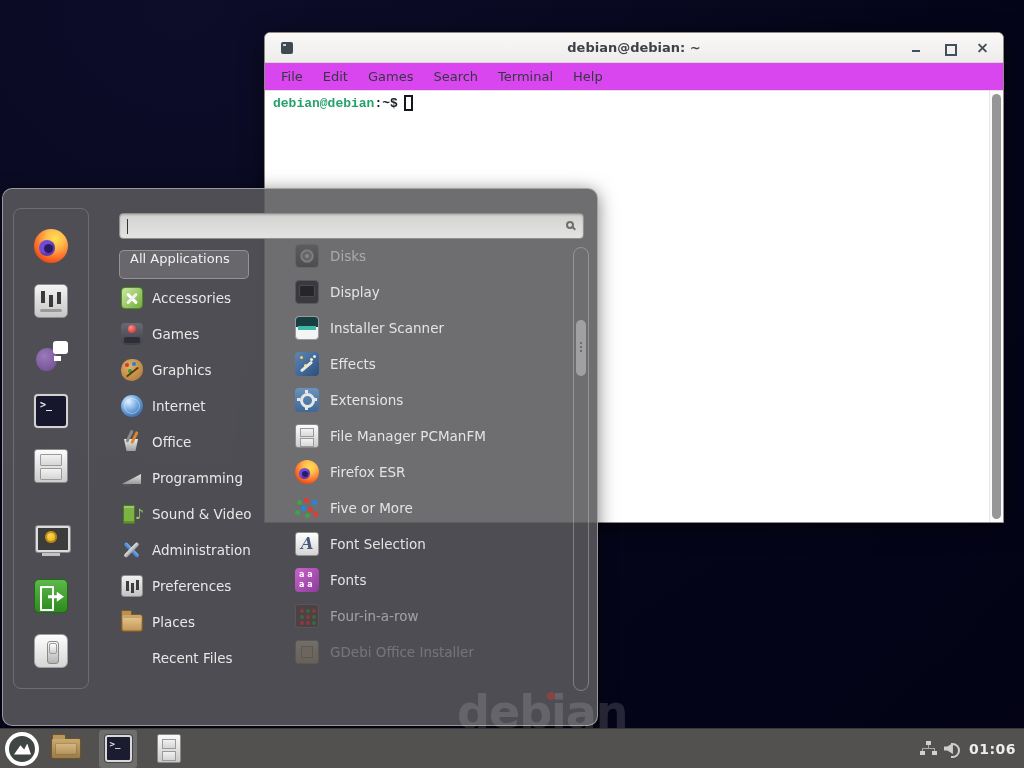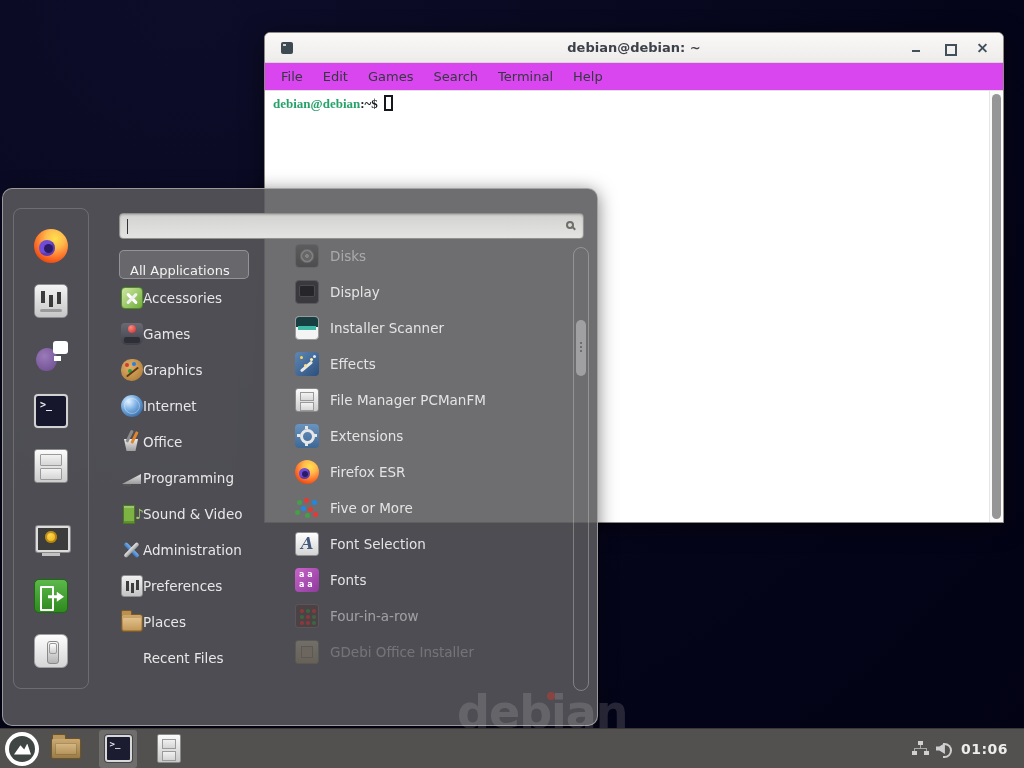--- a/index.html
+++ b/index.html
@@ -21,21 +21,21 @@
   .win-controls{position:absolute;right:10px;top:0;height:30px;display:flex;align-items:center;gap:11px}
   .wc{width:22px;height:22px;position:relative;display:inline-block}
   .wc-min::after{content:"";position:absolute;left:7px;top:13px;width:8px;height:2px;background:#41505a}
   .wc-max::after{content:"";position:absolute;left:7px;top:7px;width:8px;height:8px;border:2px solid #41505a}
   .wc-close::before,.wc-close::after{content:"";position:absolute;left:6px;top:10px;width:11px;height:2px;background:#41505a}
   .wc-close::before{transform:rotate(45deg)}.wc-close::after{transform:rotate(-45deg)}
   .menubar{height:28px;background:#d946ef;border-bottom:1px solid #e3e1dc;
            display:flex;align-items:flex-start;padding-left:6px}
   .tmenu-item{padding:0 10px;font-size:13px;color:#33393f;line-height:28px}
   .term-body{position:relative;height:431px;background:#fff;
-             font-family:Liberation Serif, serif;font-size:13px;font-weight:bold;
+             font-family:Liberation Mono, monospace;font-size:13px;font-weight:bold;
              padding:4px 8px}
   .prompt-user{color:#26a269}
   .prompt-suffix{color:#1a1f24}
   .term-cursor{display:inline-block;width:9px;height:16px;border:2px solid #14181c;
                margin-left:6px;vertical-align:text-bottom}
   .term-scroll{position:absolute;top:0;right:0;bottom:0;width:14px;background:#fbfbfb;border-left:1px solid #e6e6e6}
   .term-thumb{position:absolute;left:2px;right:2px;top:3px;bottom:3px;background:#969696;border-radius:5px}
 
   
   .app-menu{position:absolute;left:2px;top:188px;width:596px;height:538px;z-index:50;
@@ -52,24 +52,24 @@
               box-shadow:inset 0 1px 2px rgba(0,0,0,.2)}
   .search-input{position:absolute;inset:0;background:transparent;border:none;outline:none;
                 font:13px "DejaVu Sans",sans-serif;color:#222;padding:0 24px 0 8px;width:100%;height:100%}
   .search-caret{position:absolute;left:7px;top:5px;width:1px;height:15px;background:#333}
   .search-glyph{position:absolute;right:9px;top:7px;width:8px;height:8px;
                 border:2px solid #6e6e6a;border-radius:50%}
   .search-glyph::after{content:"";position:absolute;right:-4px;bottom:-2px;width:5px;height:2px;
                 background:#6e6e6a;transform:rotate(45deg)}
 
   .categories{position:absolute;left:114px;top:60px;width:156px}
-  .cat-all{height:29px;margin:1px 0 0 2px;width:130px;display:flex;align-items:flex-end;padding-left:10px;
+  .cat-all{height:29px;margin:1px 0 0 2px;width:130px;display:flex;align-items:flex-start;padding-left:10px;
            background:rgba(255,255,255,.14);border:1px solid rgba(255,255,255,.3);border-radius:5px;
            font-size:13px;color:#f2f2f2;margin-bottom:1px}
-  .cat-row{height:36px;display:flex;align-items:center;padding-left:4px;
+  .cat-row{height:36px;display:flex;align-items:center;gap:9px;padding-left:4px;
            font-size:13.5px;color:#e8e8e8}
   .ci-empty{visibility:hidden}
 
   .apps{position:absolute;left:286px;top:49px;width:286px}
   .app-row{height:36px;display:flex;align-items:center;gap:11px;padding-left:6px;
            font-size:13.5px;color:#e4e4e4}
   .app-row.faded{opacity:.5}
   .app-row.faded-mid{opacity:.55}
   .app-row.faded-strong{opacity:.26}
 
@@ -238,21 +238,21 @@
      linear-gradient(#a8a8a8,#a8a8a8) 2px 7px/13px 1px,
      linear-gradient(#a8a8a8,#a8a8a8) 2px 7px/1px 4px,
      linear-gradient(#a8a8a8,#a8a8a8) 14px 7px/1px 4px;
      background-repeat:no-repeat}
   .tray-vol{width:17px;height:15px;margin-right:8px;position:relative}
   .tray-vol::before{content:"";position:absolute;left:0;top:2px;width:9px;height:11px;background:#cecece;
      clip-path:polygon(0 32%,38% 32%,100% 0,100% 100%,38% 68%,0 68%)}
   .tray-vol::after{content:"";position:absolute;right:1px;top:2px;width:7px;height:11px;
      border:2px solid #cecece;border-left:none;border-radius:0 8px 8px 0;
      box-shadow:inset -3px 0 0 -1px rgba(120,120,120,.0)}
-  .tray-clock{font-size:14px;font-weight:bold;color:#ededeb;margin-right:16px;letter-spacing:.5px}
+  .tray-clock{font-size:14px;font-weight:bold;color:#ededeb;margin-right:8px;letter-spacing:.5px}
 </style>
 </head>
 <body>
 
 <div class="terminal">
   <div class="titlebar">
     <span class="tb-appicon"></span>
     <span class="win-title">debian@debian: ~</span>
     <span class="win-controls">
       <span class="wc wc-min"></span>
@@ -371,26 +371,26 @@
       </div>
       <div class="app-row">
         <span class="ic ic-document-scanner"></span>
         <span>Installer Scanner</span>
       </div>
       <div class="app-row">
         <span class="ic ic-effects"></span>
         <span>Effects</span>
       </div>
       <div class="app-row">
+        <span class="ic ic-extensions"></span>
+        <span>Extensions</span>
+      </div>
+      <div class="app-row">
         <span class="ic ic-file-cabinet"></span>
         <span>File Manager PCManFM</span>
-      </div>
-      <div class="app-row">
-        <span class="ic ic-extensions"></span>
-        <span>Extensions</span>
       </div>
       <div class="app-row">
         <span class="ic ic-firefox"></span>
         <span>Firefox ESR</span>
       </div>
       <div class="app-row">
         <span class="ic ic-five-or-more"></span>
         <span>Five or More</span>
       </div>
       <div class="app-row">

